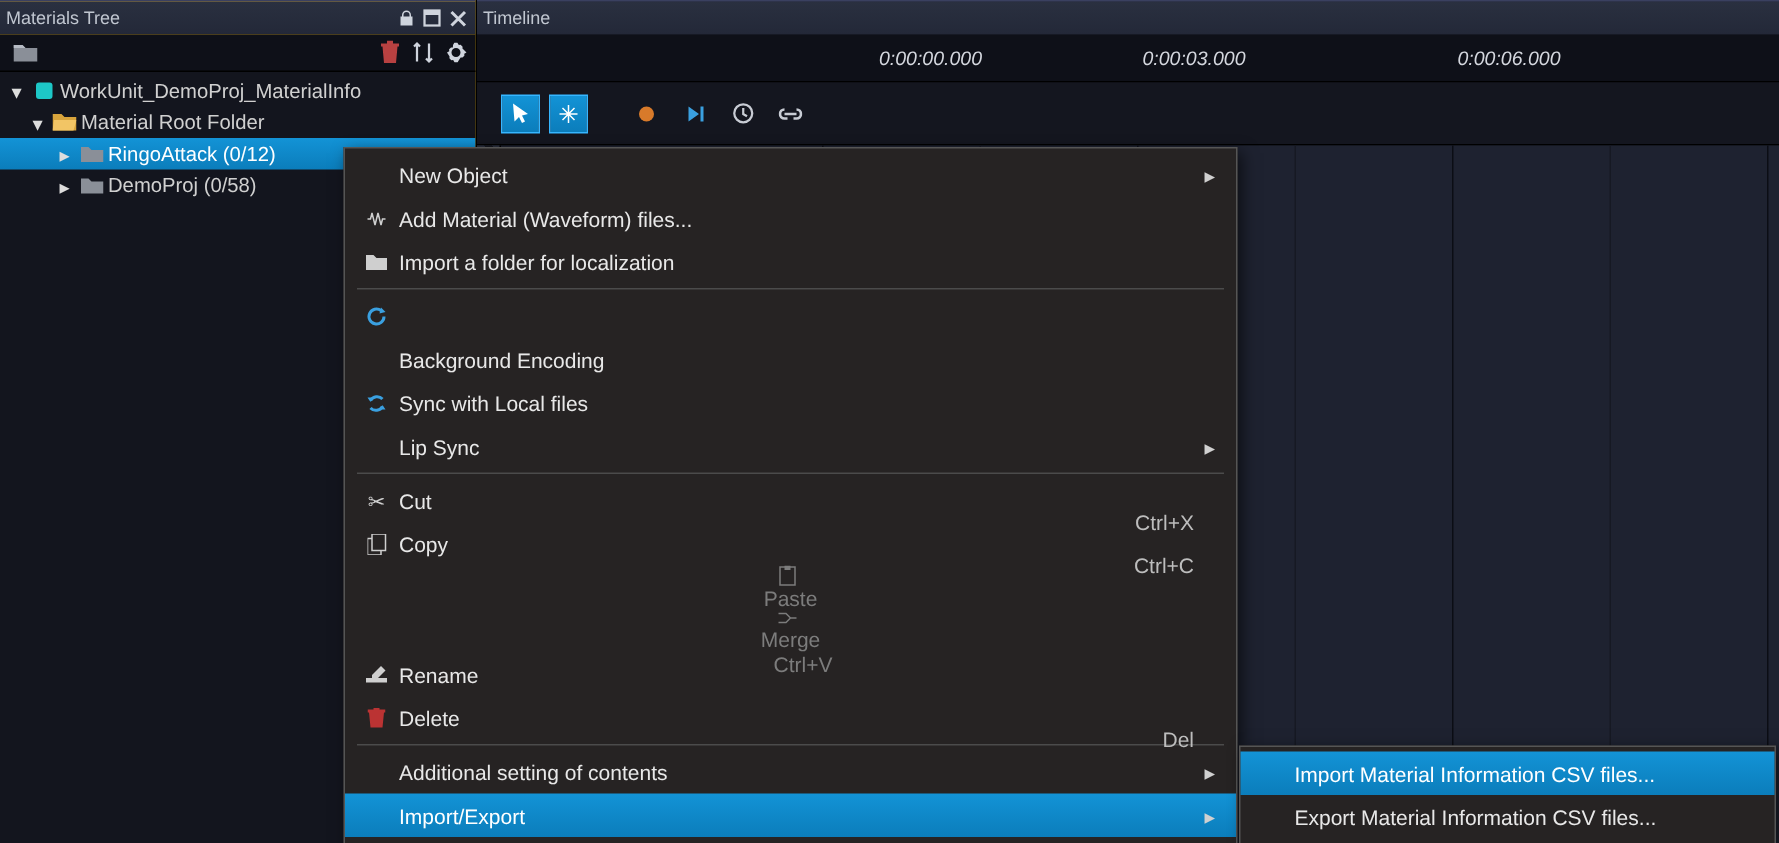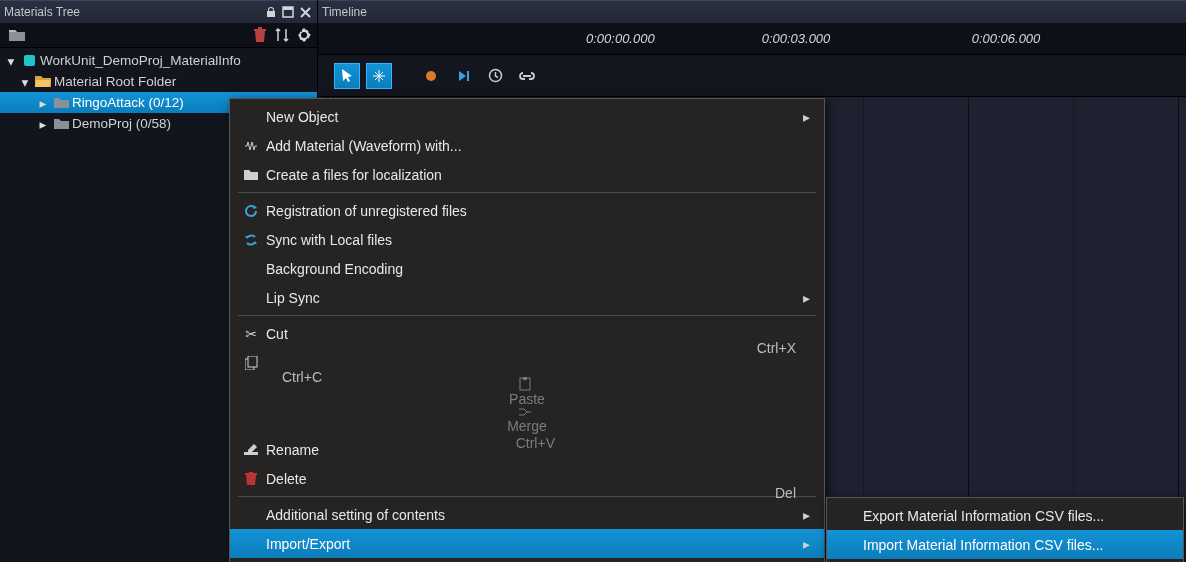--- a/index.html
+++ b/index.html
@@ -329,77 +329,77 @@
     <span class="micon"></span>
     <span class="mlabel">New Object</span>
     <span class="arrow">▸</span>
   </div>
   <div class="item">
     <span class="micon">
         <svg width="14" height="14" viewBox="0 0 14 14">
           <path stroke="#cfcfcf" fill="none" d="M1 7h2l1-4 2 8 2-8 2 8 1-4h2"></path>
         </svg>
       </span>
-    <span class="mlabel">Add Material (Waveform) with...</span>
+    <span class="mlabel">Add Material (Waveform) files...</span>
     <span class="arrow"></span>
   </div>
   <div class="item">
     <span class="micon">
         <svg width="14" height="12" viewBox="0 0 14 12">
           <path fill="#cfcfcf" d="M0 1h5l2 2h7v8H0z"></path>
         </svg>
       </span>
-    <span class="mlabel">Create a files for localization</span>
+    <span class="mlabel">Import a folder for localization</span>
     <span class="arrow"></span>
   </div>
   <div class="sep"></div>
   <div class="item">
     <span class="micon" style="color:#3aa0e0">
         <svg width="14" height="14" viewBox="0 0 14 14">
           <path fill="none" stroke="currentColor" stroke-width="2" d="M12 7a5 5 0 11-2-4"></path>
           <path fill="currentColor" d="M10 1l3 3-4 1z"></path>
         </svg>
       </span>
-    <span class="mlabel">Registration of unregistered files</span>
+    <span class="arrow"></span>
+  </div>
+  <div class="item">
+    <span class="micon"></span>
+    <span class="mlabel">Background Encoding</span>
     <span class="arrow"></span>
   </div>
   <div class="item">
     <span class="micon" style="color:#3aa0e0">
         <svg width="14" height="14" viewBox="0 0 14 14">
           <path fill="none" stroke="currentColor" stroke-width="2" d="M3 5a5 5 0 018-1M11 9a5 5 0 01-8 1"></path>
           <path fill="currentColor" d="M1 3l3 0-1 3zM13 11l-3 0 1-3z"></path>
         </svg>
       </span>
     <span class="mlabel">Sync with Local files</span>
     <span class="arrow"></span>
   </div>
   <div class="item">
     <span class="micon"></span>
-    <span class="mlabel">Background Encoding</span>
-    <span class="arrow"></span>
-  </div>
-  <div class="item">
-    <span class="micon"></span>
     <span class="mlabel">Lip Sync</span>
     <span class="arrow">▸</span>
   </div>
   <div class="sep"></div>
   <div class="item">
     <span class="micon">✂</span>
     <span class="mlabel">Cut</span>
     <span class="mshortcut">Ctrl+X</span>
     <span class="arrow"></span>
   </div>
   <div class="item">
     <span class="micon">
         <svg width="13" height="14" viewBox="0 0 13 14">
           <rect x="0" y="3" width="9" height="11" fill="none" stroke="#cfcfcf"></rect>
           <rect x="3" y="0" width="9" height="11" fill="#262323" stroke="#cfcfcf"></rect>
         </svg>
       </span>
+    <span class="mlabel">Copy</span>
     <span class="mshortcut">Ctrl+C</span>
     <span class="arrow"></span>
   </div>
   <div class="item disabled">
     <span class="micon">
         <svg width="12" height="14" viewBox="0 0 12 14">
           <rect x="1" y="1" width="10" height="12" fill="none" stroke="#7c7c7c"></rect>
           <rect x="4" y="0" width="4" height="3" fill="#7c7c7c"></rect>
         </svg>
       </span>
@@ -447,21 +447,21 @@
     <span class="mlabel">Import/Export</span>
     <span class="arrow">▸</span>
   </div>
   <div class="item">
 
     <span class="arrow"></span>
   </div>
 </div>
 
 <div class="context-menu menu-sub">
+  <div class="item highlight">
+    <span class="micon"></span>
+    <span class="mlabel">Import Material Information CSV files...</span>
+  </div>
   <div class="item">
     <span class="micon"></span>
     <span class="mlabel">Export Material Information CSV files...</span>
   </div>
-  <div class="item highlight">
-    <span class="micon"></span>
-    <span class="mlabel">Import Material Information CSV files...</span>
-  </div>
 </div>
 
 </body></html>

